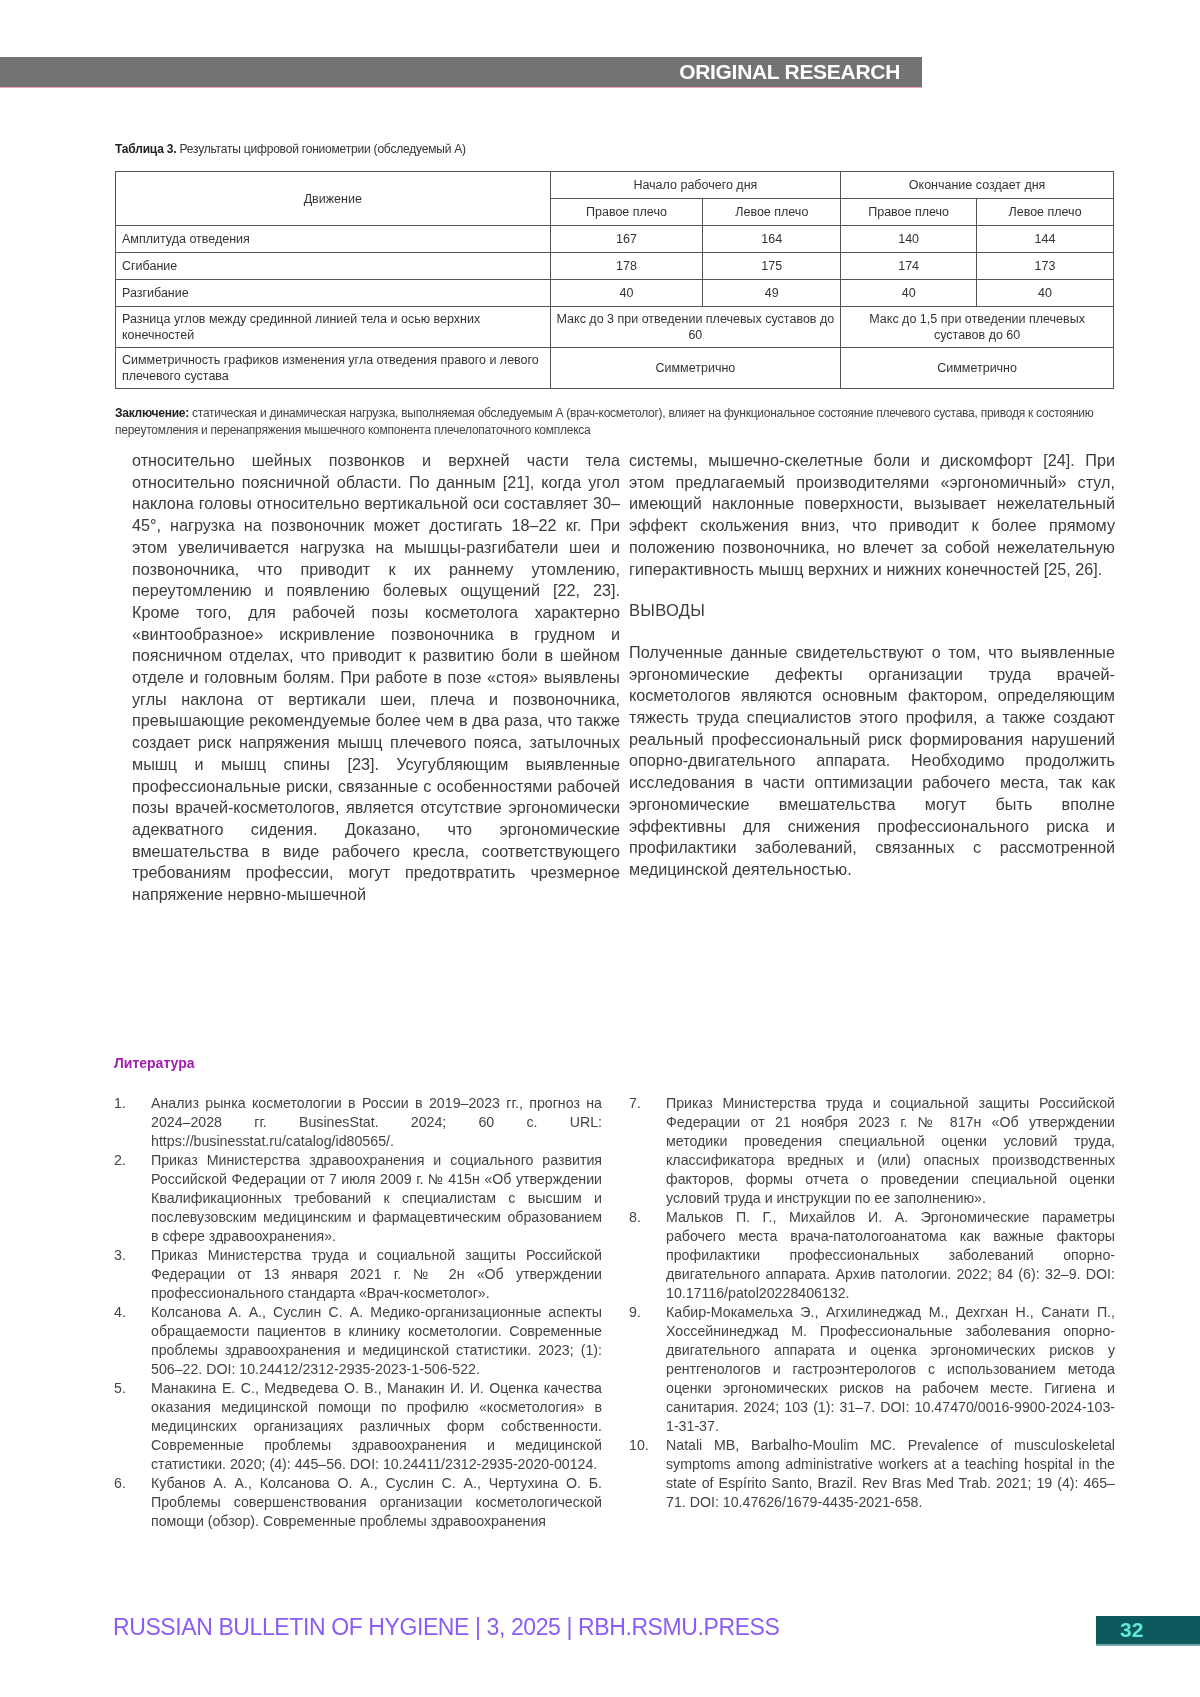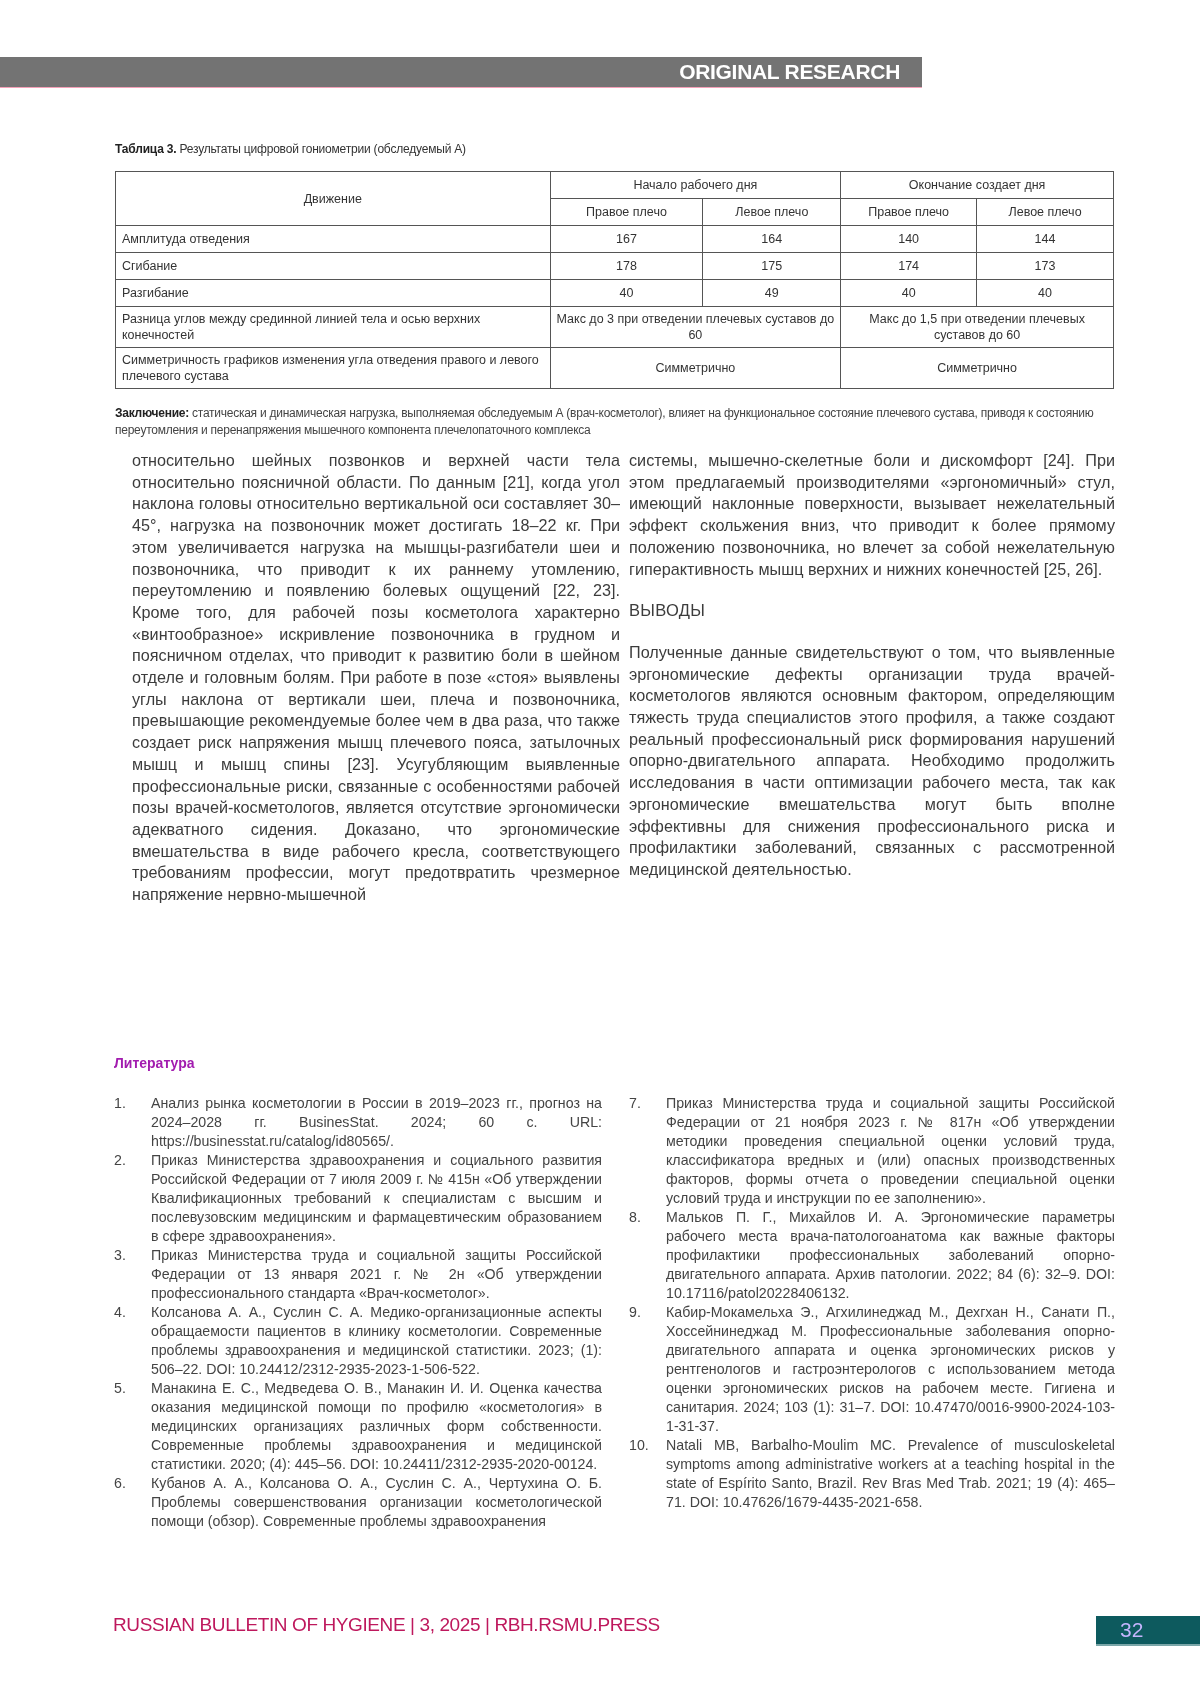--- a/index.html
+++ b/index.html
@@ -34,25 +34,25 @@
     .section-heading { margin: 20px 0 20px 0 !important; font-size: 16.5px; letter-spacing: 0.3px; color: #3c3c3c; }
 
     .refs-heading { position: absolute; left: 114px; top: 1055px; font-size: 14px; font-weight: bold; color: #a21caf; }
     .refs { position: absolute; font-size: 14.2px; line-height: 19px; color: #444; }
     .refs-left { left: 114px; top: 1094px; width: 488px; }
     .refs-right { left: 629px; top: 1094px; width: 486px; }
     .ref { position: relative; padding-left: 37px; text-align: justify; }
     .ref .num { position: absolute; left: 0; top: 0; }
     .ref.cont { padding-left: 37px; }
 
-    .footer-text { position: absolute; left: 113px; top: 1614px; font-size: 19px; color: #be185d;
+    .footer-text { position: absolute; left: 113px; top: 1614px; font-size: 23px; color: #8b5cf6;
                    letter-spacing: -0.4px; }
     .page-box { position: absolute; left: 1096px; top: 1616px; width: 104px; height: 28px;
                 background: #0d5a5e; border-bottom: 2px solid #7aa6a8; }
-    .page-num { position: absolute; left: 24px; top: 2px; color: #c4b5fd; font-size: 21px; font-weight: normal; }
+    .page-num { position: absolute; left: 24px; top: 2px; color: #5eead4; font-size: 21px; font-weight: bold; }
   </style>
 </head>
 <body>
 
 <div class="header-bar">
   <span class="header-label">ORIGINAL RESEARCH</span>
 </div>
 
 <div class="table-caption">
   <b>Таблица 3.</b><span> Результаты цифровой гониометрии (обследуемый А)</span>

